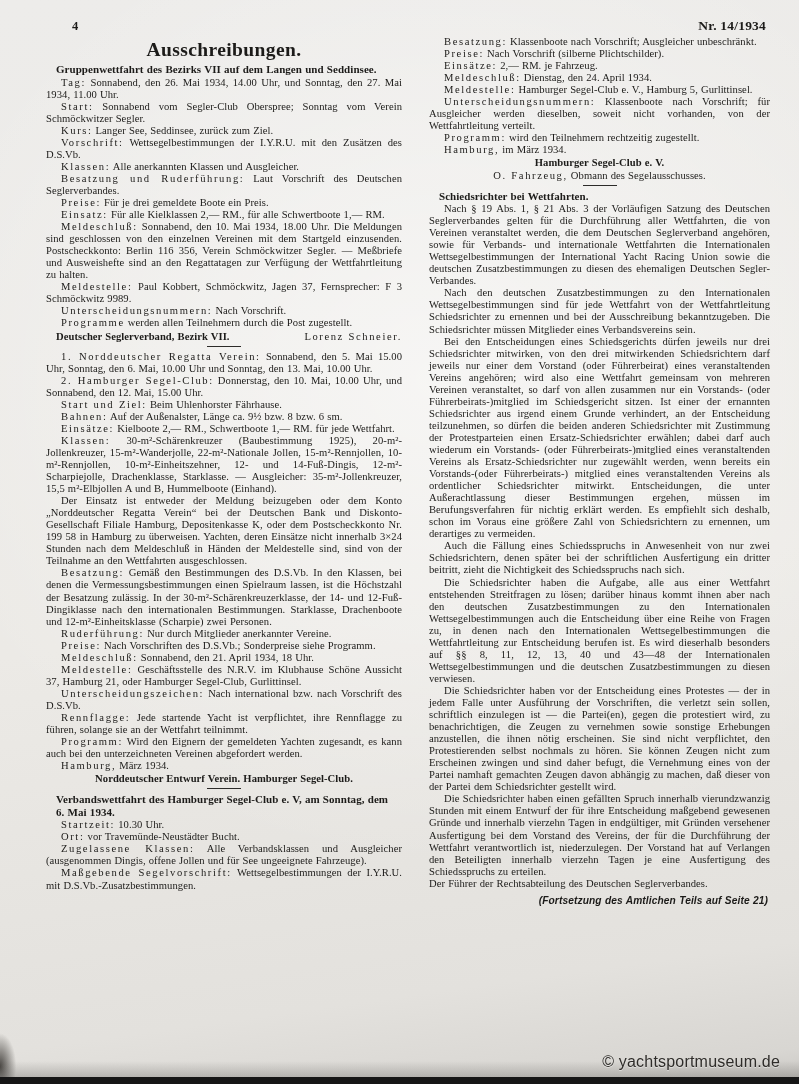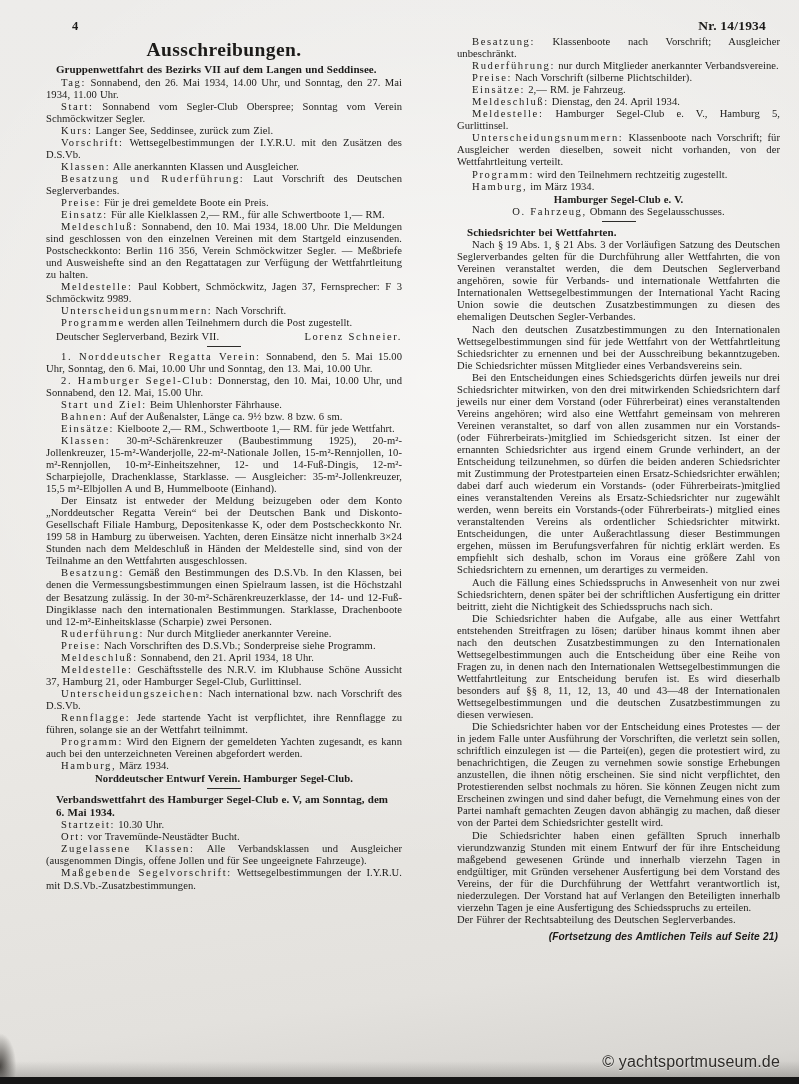--- a/index.html
+++ b/index.html
@@ -16,31 +16,31 @@
   }
   .edge-bar{position:absolute;left:0;right:0;bottom:0;height:7px;background:#161616;}
   .edge-shadow{position:absolute;left:0;right:0;bottom:7px;height:16px;
     background:linear-gradient(to bottom, rgba(0,0,0,0), rgba(90,88,84,.30));}
   .corner-smudge{position:absolute;left:0;bottom:7px;width:20px;height:70px;
     background:radial-gradient(ellipse 120% 70% at 0% 85%, rgba(35,32,28,.8), rgba(35,32,28,0) 68%);}
   .header{display:flex;justify-content:space-between;align-items:baseline;
     padding:18px 33px 0 72px;font-size:12.5px;}
   .page-num{font-weight:bold;}
   .issue{font-weight:bold;font-size:13.5px;letter-spacing:.2px;}
-  .columns{display:flex;gap:55px;padding:2px 19px 0 46px;}
+  .columns{display:flex;gap:27px;padding:2px 29px 0 46px;}
   .col{font-size:10.6px;line-height:12.05px;letter-spacing:.05px;word-spacing:.4px;}
   .col-left{width:356px;flex:none;}
   .col-right{flex:1;min-width:0;}
   .doc-title{font-size:19.5px;font-weight:bold;text-align:center;margin:8px 0 7px;letter-spacing:.4px;}
   .sec-heading{font-size:11px;font-weight:bold;text-align:left;margin:4px 10px 1px;line-height:12.5px;}
   .para{margin:0;text-indent:15px;text-align:justify;}
   .para.no-indent{text-indent:0;}
   .kw{letter-spacing:.15em;}
   .sig-row{display:flex;justify-content:space-between;align-items:baseline;padding-left:10px;margin-top:1px;}
-  .sig-left{font-weight:normal;}
+  .sig-left{font-weight:bold;}
   .sig-name{letter-spacing:.15em;}
   .center-bold{margin:1px 0 0;text-align:center;font-weight:bold;}
   .center-line{margin:0;text-align:center;text-indent:0;}
   .rule{width:34px;border-bottom:1.6px solid #2c2b29;margin:3px auto 4px;}
   .cont-note{margin:5px 2px 0 0;text-align:right;font-weight:bold;font-style:italic;
     font-size:10.2px;font-family:"Liberation Sans", sans-serif;letter-spacing:.1px;}
   .watermark{position:absolute;right:19px;bottom:13px;
     font-family:"Liberation Sans", sans-serif;font-weight:normal;font-size:16px;
     color:#2e2c29;letter-spacing:.2px;text-shadow:0 1px 0 rgba(255,255,255,.45);}
 </style>
@@ -94,21 +94,20 @@
           <div class="rule"></div>
           <h3 class="sec-heading">Verbandswettfahrt des Hamburger Segel-Club e. V, am Sonntag, dem 6. Mai 1934.</h3>
           <p class="para"><span class="kw">Startzeit:</span> 10.30 Uhr.</p>
           <p class="para"><span class="kw">Ort:</span> vor Travemünde-Neustädter Bucht.</p>
           <p class="para"><span class="kw">Zugelassene Klassen:</span> Alle Verbandsklassen und Ausgleicher (ausgenommen Dingis, offene Jollen und für See ungeeignete Fahrzeuge).</p>
           <p class="para"><span class="kw">Maßgebende Segelvorschrift:</span> Wettsegelbestimmungen der I.Y.R.U. mit D.S.Vb.-Zusatzbestimmungen.</p>
         </div>
     </div>
     <div class="col col-right" id="col-right">
         <p class="para"><span class="kw">Besatzung:</span> Klassenboote nach Vorschrift; Ausgleicher unbeschränkt.</p>
-        <p class="para"><span class="kw">Ruderführung:</span> nur durch Mitglieder anerkannter Verbandsvereine.</p>
         <p class="para"><span class="kw">Preise:</span> Nach Vorschrift (silberne Plichtschilder).</p>
         <p class="para"><span class="kw">Einsätze:</span> 2,— RM. je Fahrzeug.</p>
         <p class="para"><span class="kw">Meldeschluß:</span> Dienstag, den 24. April 1934.</p>
         <p class="para"><span class="kw">Meldestelle:</span> Hamburger Segel-Club e. V., Hamburg 5, Gurlittinsel.</p>
         <p class="para"><span class="kw">Unterscheidungsnummern:</span> Klassenboote nach Vorschrift; für Ausgleicher werden dieselben, soweit nicht vorhanden, von der Wettfahrtleitung verteilt.</p>
         <p class="para"><span class="kw">Programm:</span> wird den Teilnehmern rechtzeitig zugestellt.</p>
         <p class="para"><span class="kw">Hamburg,</span> im März 1934.</p>
         <p class="center-bold">Hamburger Segel-Club e. V.</p>
         <p class="center-line"><span class="kw">O. Fahrzeug,</span> Obmann des Segelausschusses.</p>
         <div class="rule"></div>

